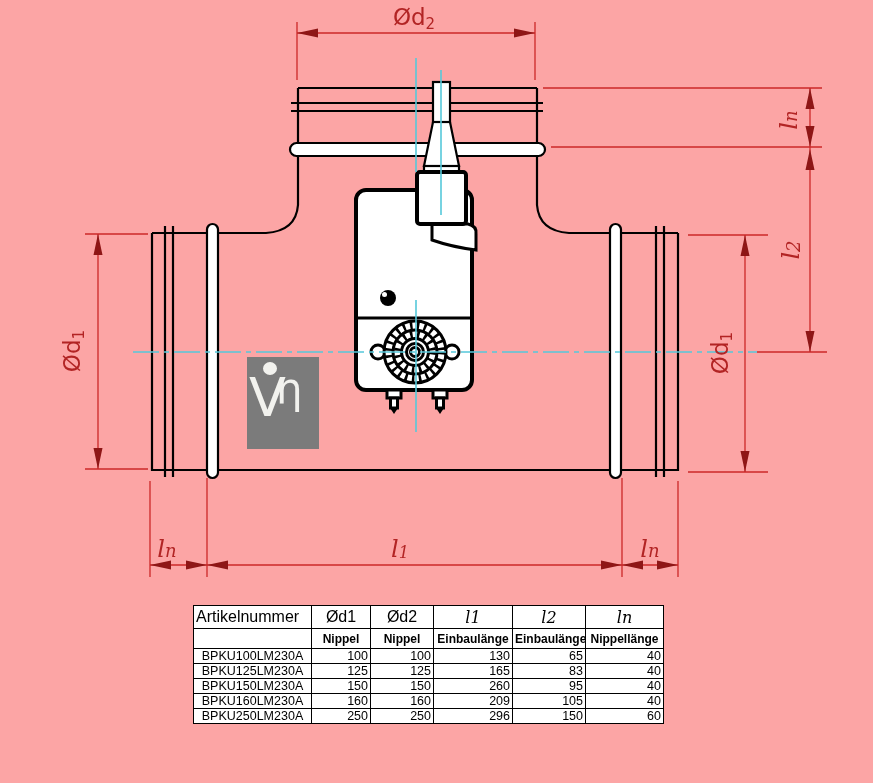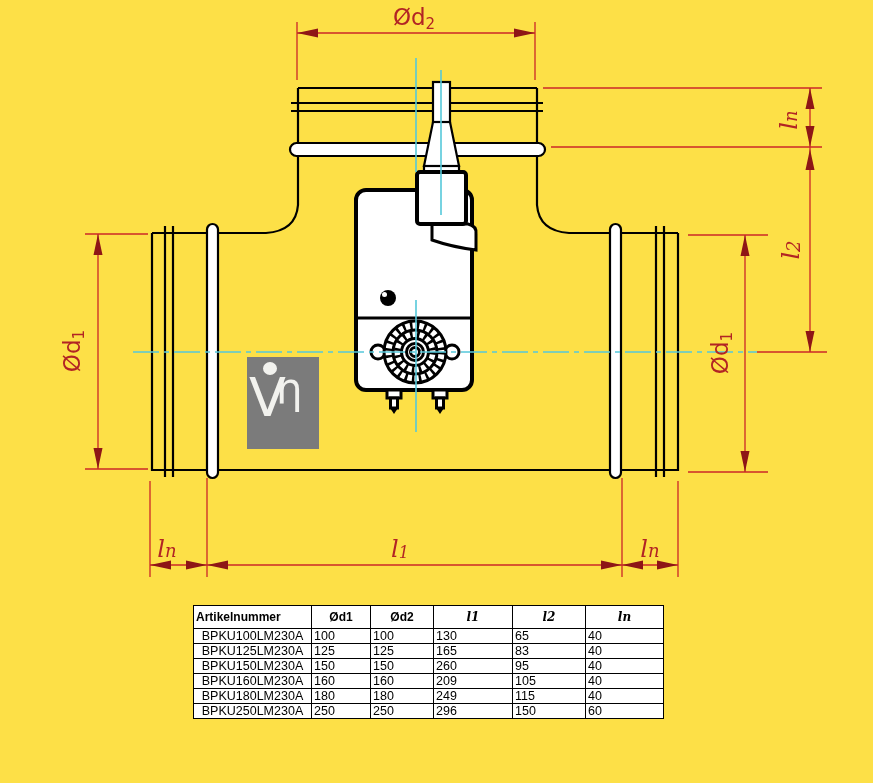--- a/index.html
+++ b/index.html
@@ -1,16 +1,16 @@
 <!DOCTYPE html>
 <html><head>
 <meta charset="utf-8">
 <style>
   html,body{margin:0;padding:0;background:#fff;}
-  #stage{position:relative;width:873px;height:783px;background:#fde047;overflow:hidden;
+  #stage{position:relative;width:873px;height:783px;background:#fca5a5;overflow:hidden;
          font-family:"Liberation Sans",sans-serif;}
   #drawing{position:absolute;left:0;top:0;}
 
   
   .obj{stroke:#000;stroke-width:2.2;fill:none;stroke-linecap:butt;}
   .objw{stroke:#000;stroke-width:2.2;fill:#fff;}
   .act{stroke:#000;stroke-width:4;fill:#fff;}
   .act3{stroke:#000;stroke-width:3;fill:#fff;}
   .hatchring{stroke:#000;fill:none;}
   .cl{stroke:#55c8da;stroke-width:1.6;fill:none;}
@@ -29,24 +29,24 @@
   #logo .dot{position:absolute;left:16px;top:5px;width:14px;height:13px;border-radius:50%;
            background:#f2f2ee;}
   #logo .eta{position:absolute;left:29px;top:11px;font-family:"DejaVu Sans",sans-serif;
            font-size:42px;line-height:1;color:#f2f2ee;}
 
   
   #dimtable{position:absolute;left:193px;top:605px;border-collapse:collapse;table-layout:fixed;
             width:470px;background:#fff;}
   #dimtable,#dimtable td,#dimtable th{border:1.5px solid #000;}
   #dimtable th,#dimtable td{padding:0 2px;overflow:hidden;white-space:nowrap;}
-  #dimtable .hrow th{height:22px;font-size:12px;font-weight:bold;text-align:center;}
+  #dimtable .hrow th{height:22px;font-size:16px;font-weight:normal;text-align:center;}
   #dimtable .hrow th.first{text-align:left;}
   #dimtable .srow th{height:19px;font-size:12px;font-weight:bold;text-align:center;}
-  #dimtable td{height:14px;font-size:12.5px;text-align:left;font-weight:normal;}
+  #dimtable td{height:14px;font-size:12.5px;text-align:right;font-weight:normal;}
   #dimtable td.first{text-align:center;}
   #dimtable .lhead{font-family:"DejaVu Serif",serif;font-style:italic;font-size:15px;}
 </style>
 </head>
 <body>
 
 <div id="stage">
 
   <svg id="drawing" width="873" height="600" viewBox="0 0 873 600">
 
@@ -181,20 +181,28 @@
     </colgroup>
     <tbody>
         <tr class="hrow">
       <th class="first">Artikelnummer</th>
       <th>Ød1</th>
       <th>Ød2</th>
       <th class="lhead">l1</th>
       <th class="lhead">l2</th>
       <th class="lhead">ln</th>
     </tr>
+    <tr class="srow">
+      <th class="first"></th>
+      <th>Nippel</th>
+      <th>Nippel</th>
+      <th>Einbaulänge</th>
+      <th>Einbaulänge</th>
+      <th>Nippellänge</th>
+    </tr>
     <tr>
       <td class="first">BPKU100LM230A</td>
       <td>100</td>
       <td>100</td>
       <td>130</td>
       <td>65</td>
       <td>40</td>
     </tr>
     <tr>
       <td class="first">BPKU125LM230A</td>
@@ -211,28 +219,20 @@
       <td>260</td>
       <td>95</td>
       <td>40</td>
     </tr>
     <tr>
       <td class="first">BPKU160LM230A</td>
       <td>160</td>
       <td>160</td>
       <td>209</td>
       <td>105</td>
-      <td>40</td>
-    </tr>
-    <tr>
-      <td class="first">BPKU180LM230A</td>
-      <td>180</td>
-      <td>180</td>
-      <td>249</td>
-      <td>115</td>
       <td>40</td>
     </tr>
     <tr>
       <td class="first">BPKU250LM230A</td>
       <td>250</td>
       <td>250</td>
       <td>296</td>
       <td>150</td>
       <td>60</td>
     </tr>

